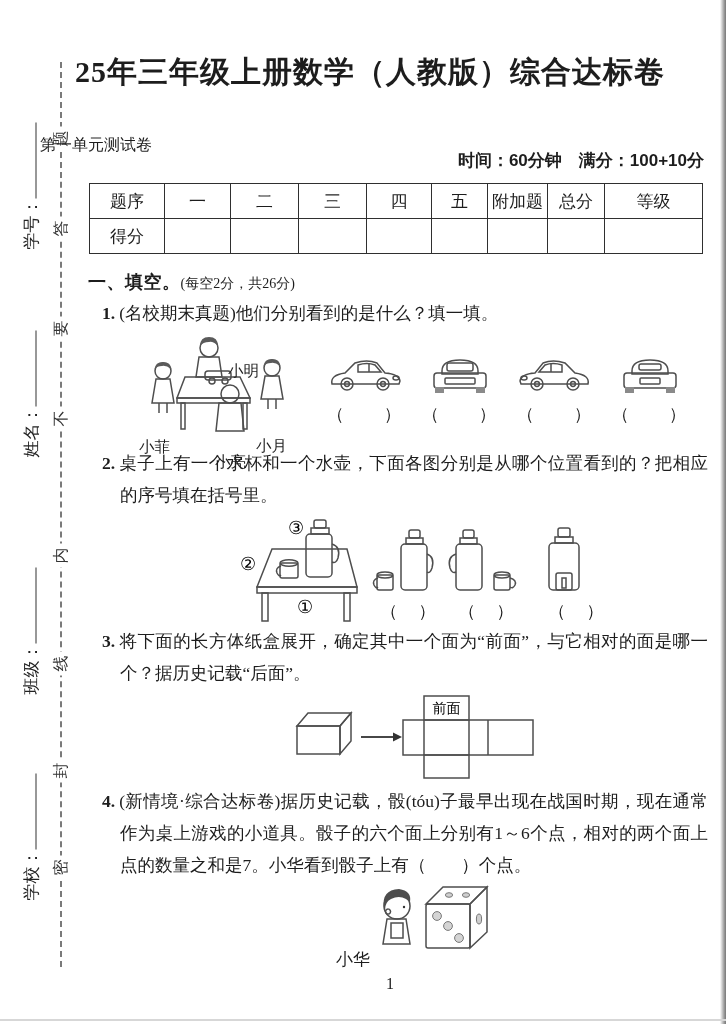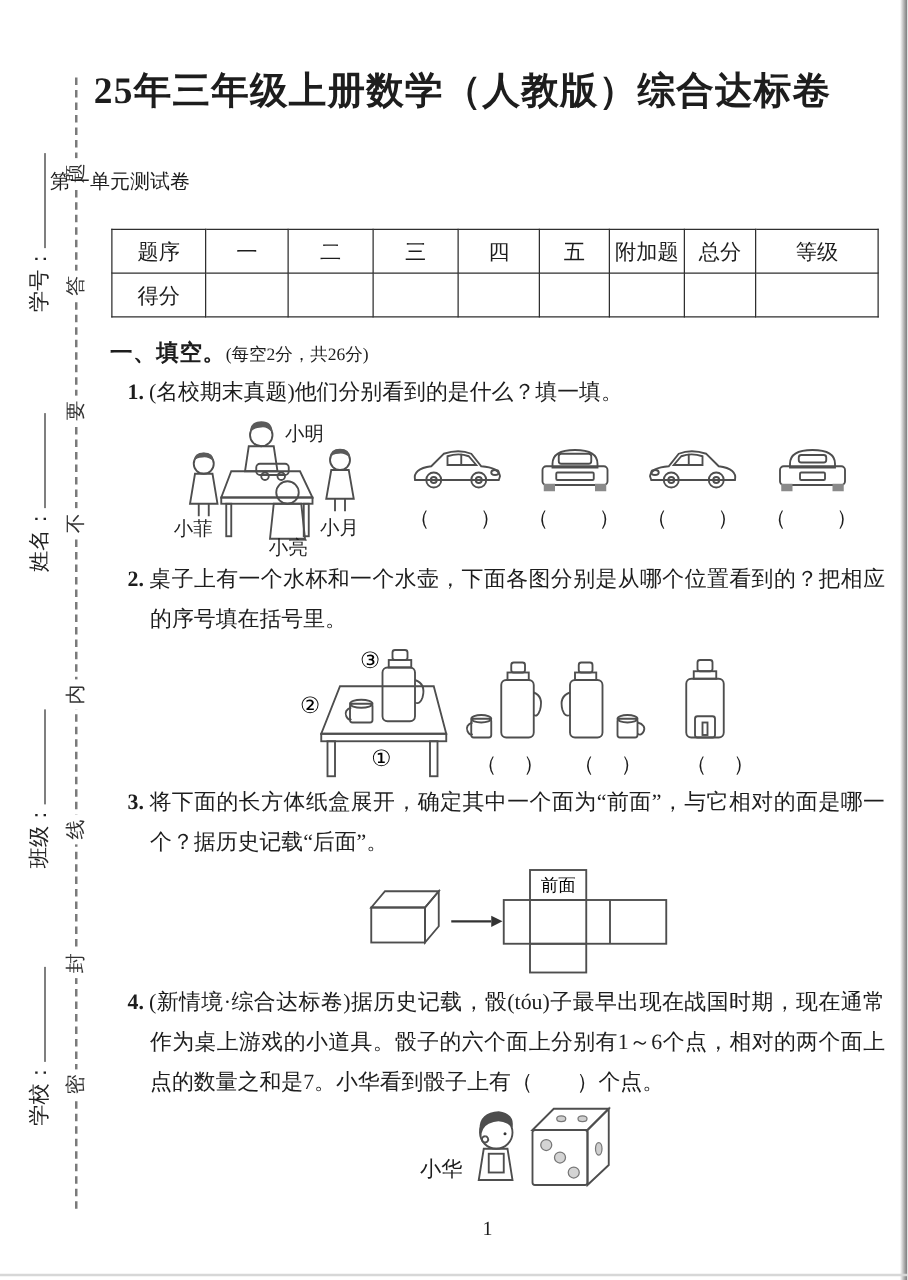--- a/index.html
+++ b/index.html
@@ -19,21 +19,21 @@
   .sealchar{left:49px;width:24px;text-align:center;font-size:16px;color:#333;background:#fff;
             transform:rotate(-90deg);}
   .sfield{width:150px;left:-44px;font-size:17px;color:#222;white-space:nowrap;transform:rotate(-90deg);}
   .fline{display:inline-block;width:76px;height:4px;border-bottom:1.6px solid #333;}
   
   .sec{left:88px;top:270px;font-size:18px;}
   .sec b{letter-spacing:.5px;}
   .sec span{font-size:14px;}
   .q{left:120px;width:588px;margin:0;font-size:17.5px;line-height:32px;text-align:justify;}
   .qnum{font-weight:700;margin-left:-18px;padding-right:4px;}
-  .figlabel{position:absolute;font-size:15.5px;white-space:nowrap;}
+  .figlabel{position:absolute;font-size:15.5px;white-space:nowrap;margin-top:24px;}
   .bracket{position:absolute;font-size:17px;letter-spacing:2px;white-space:nowrap;}
   .carslot{position:absolute;top:22px;width:84px;display:flex;flex-direction:column;align-items:center;gap:8px;}
   .carslot .bracket{position:static;}
   svg{display:block;}
   .stroke{fill:none;stroke:#4e4e4e;stroke-width:1.5;}
   .pagenum{top:975px;left:330px;width:120px;text-align:center;font-size:16px;}
   .edge-right{right:0;top:0;width:6px;height:100%;
       background:linear-gradient(to right,rgba(150,150,150,0),#9a9a9a 70%,#777);}
   .edge-bottom{left:0;top:1019px;height:2px;width:100%;background:#d7d7d7;}
 </style>
@@ -60,20 +60,21 @@
   </div>
   <div class="abs sfield" style="top:608px">
     <span>班级：</span><span class="fline"></span>
   </div>
   <div class="abs sfield" style="top:814px">
     <span>学校：</span><span class="fline"></span>
   </div>
 
   <div class="abs title">25年三年级上册数学（人教版）综合达标卷</div>
   <div class="abs subtitle">第一单元测试卷</div>
+  <div class="abs meta">时间：60分钟　满分：100+10分</div>
 
   <table class="score">
     <colgroup>
       <col style="width:75px">
         <col style="width:66px">
         <col style="width:68px">
         <col style="width:68px">
       <col style="width:65px">
         <col style="width:56px">
         <col style="width:60px">

